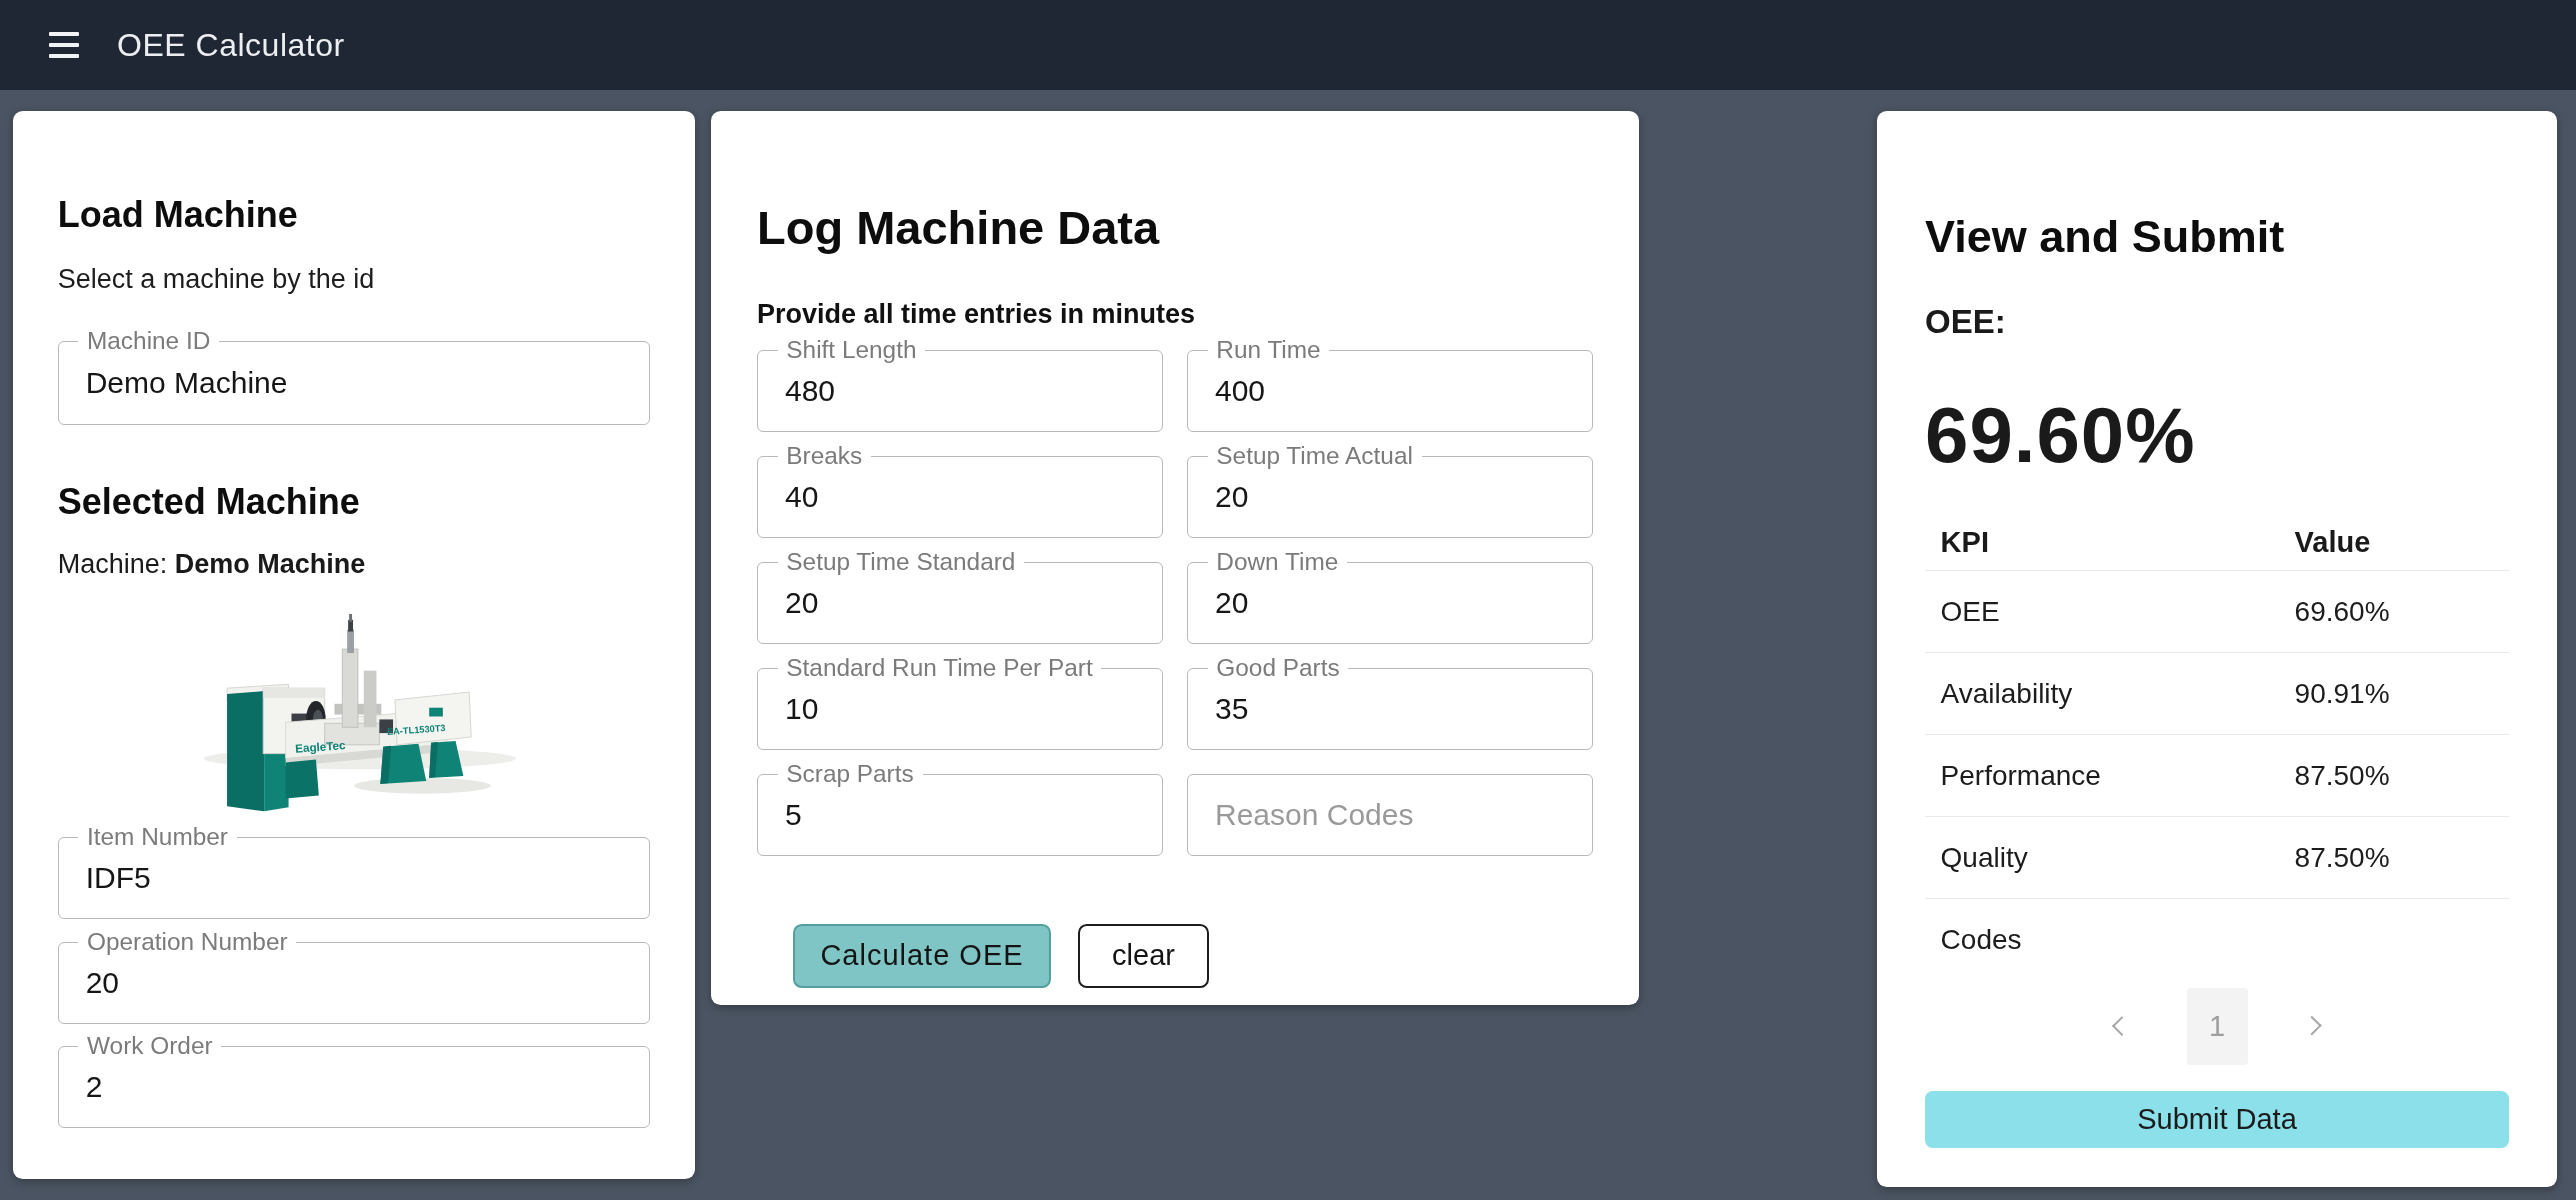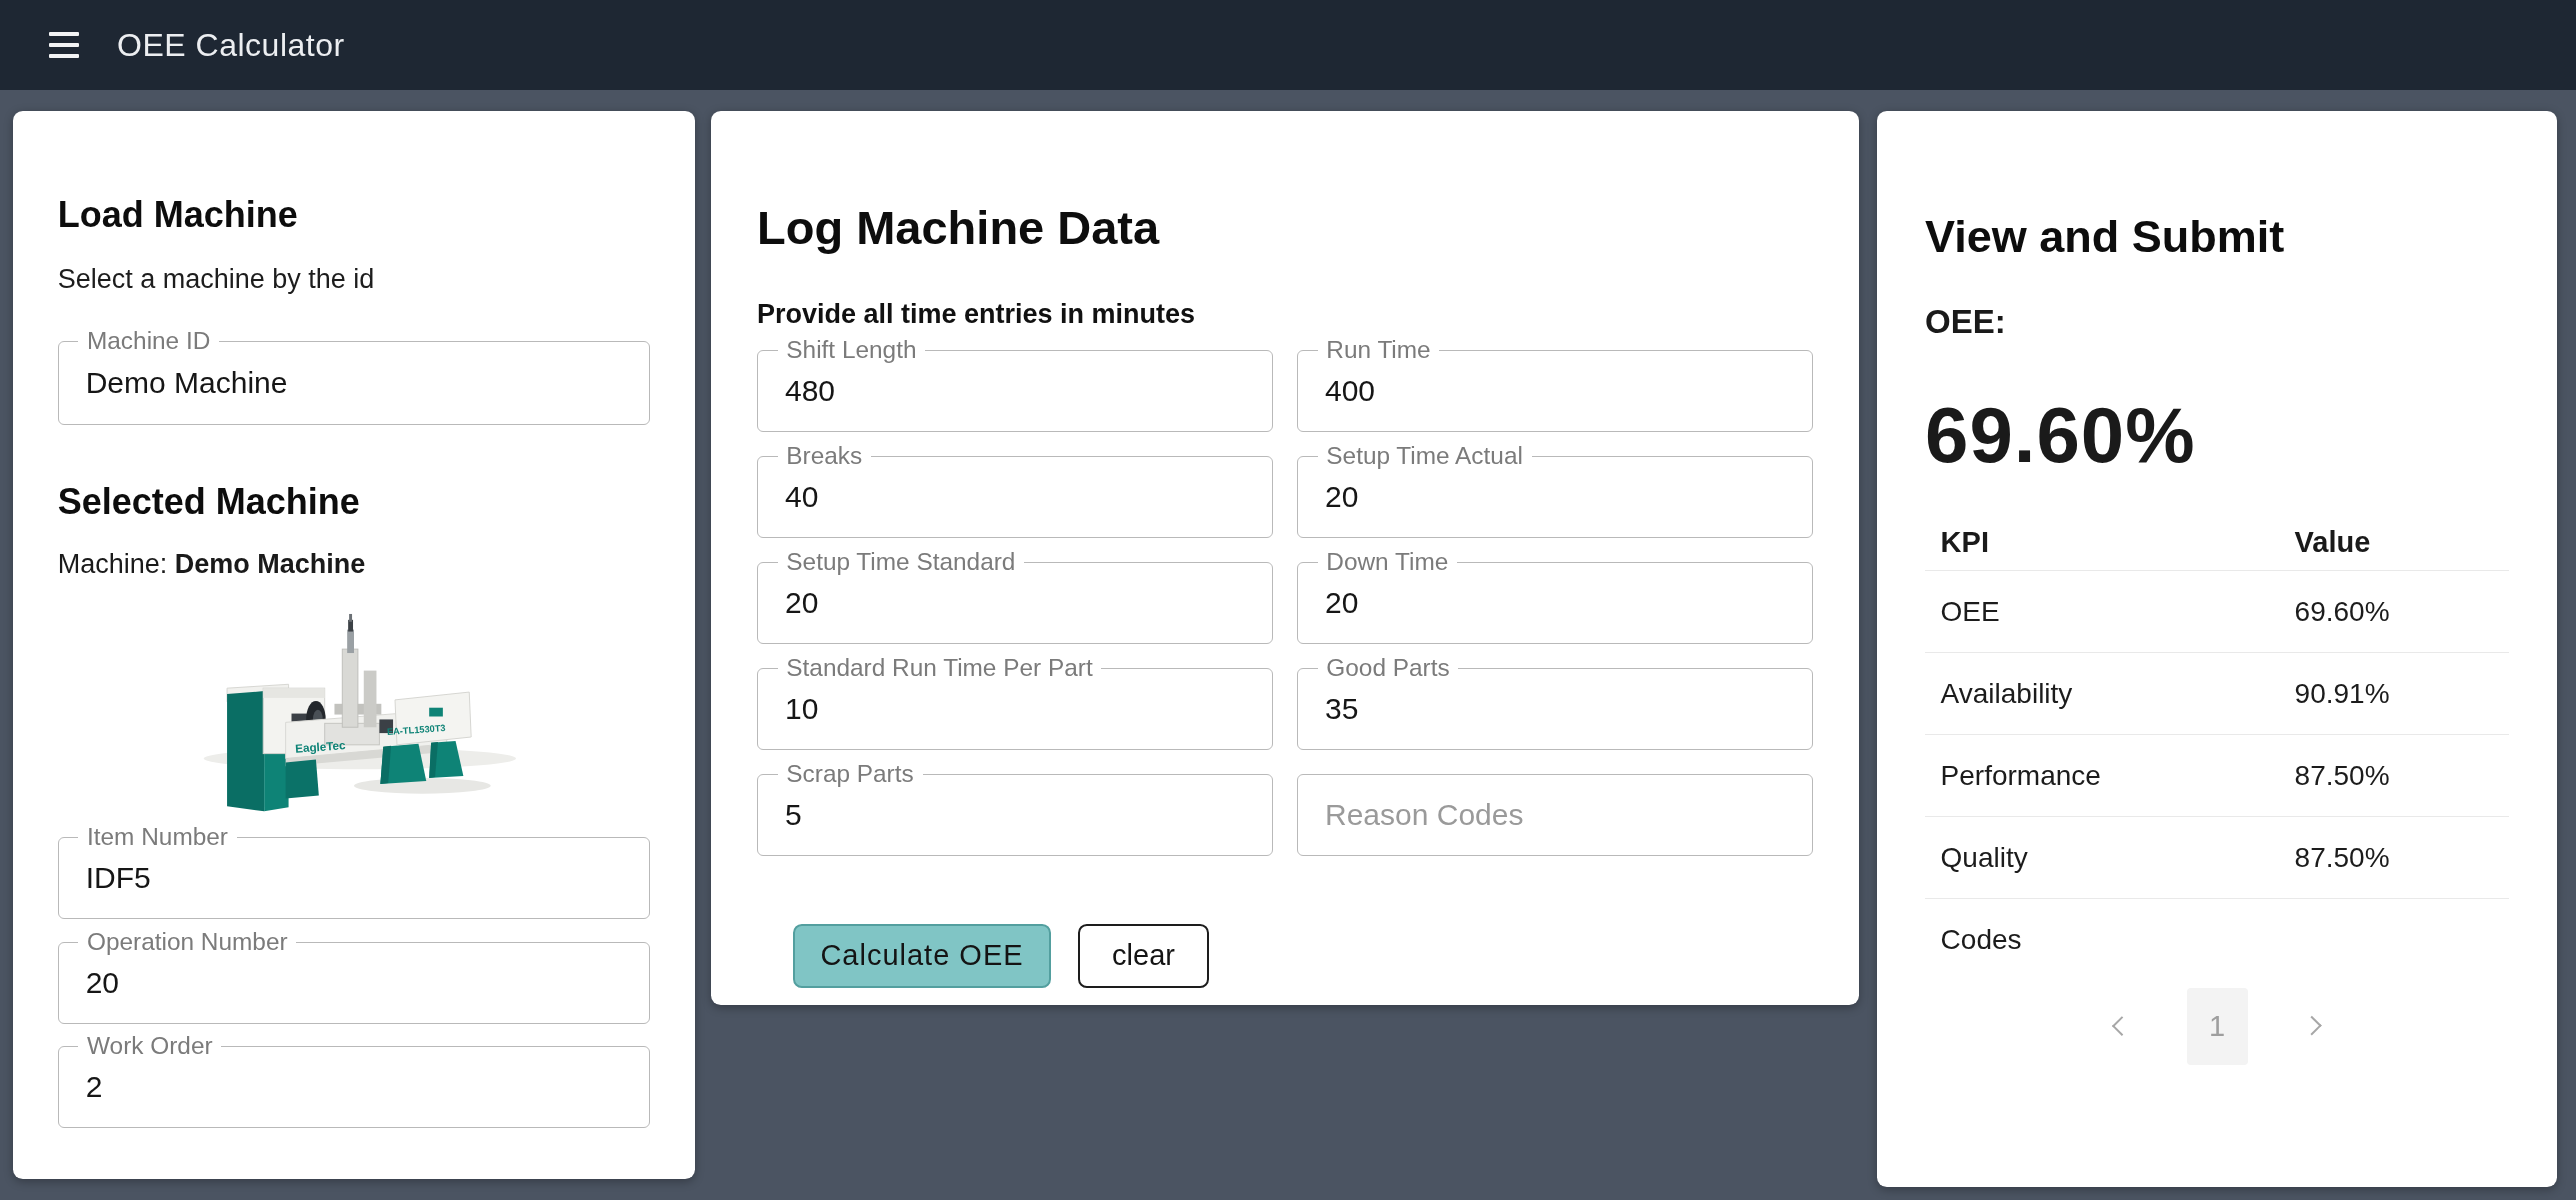--- a/index.html
+++ b/index.html
@@ -21,21 +21,21 @@
   }
   .menu-btn span { display: block; width: 30px; height: 3.9px; background: #f2f3f5; border-radius: 1px; }
   .appbar-title { color: #eceef1; font-size: 32px; font-weight: 400; margin-left: 21.5px; letter-spacing: 0.5px; }
 
   
   .card {
     position: absolute; background: #ffffff; border-radius: 9.8px;
     box-shadow: 0 2.9px 9.8px rgba(0,0,0,0.28);
   }
   .card-left   { left: 12.7px;   top: 111px; width: 682px;  height: 1068px; padding: 0 45px; }
-  .card-middle { left: 711px;  top: 111px; width: 1148px; height: 894px;  padding: 0 46px; }
+  .card-middle { left: 711px;  top: 111px; width: 928px; height: 894px;  padding: 0 46px; }
   .card-right  { left: 1877px; top: 111px; width: 680px;  height: 1076px; padding: 4px 48px; }
 
   
   .h-small  { font-size: 36px; font-weight: 700; color: #0d0d0d; line-height: 43px; }
   .h-large  { font-size: 47px; font-weight: 700; color: #0d0d0d; line-height: 57px; }
   .h-right  { font-size: 45px; font-weight: 700; color: #0d0d0d; line-height: 55px; }
   .subtitle { font-size: 27px; color: #1d1d1d; line-height: 33px; }
   .note     { font-size: 27px; font-weight: 700; color: #111; line-height: 33px; }
 
   
@@ -286,14 +286,15 @@
   <div class="pagination">
     <button class="page-nav">
       <span class="chev left"></span>
     </button>
     <button class="page-box">1</button>
     <button class="page-nav">
       <span class="chev right"></span>
     </button>
   </div>
 
+  <button class="btn-submit">Submit Data</button>
 </section>
 
 
 </body></html>

